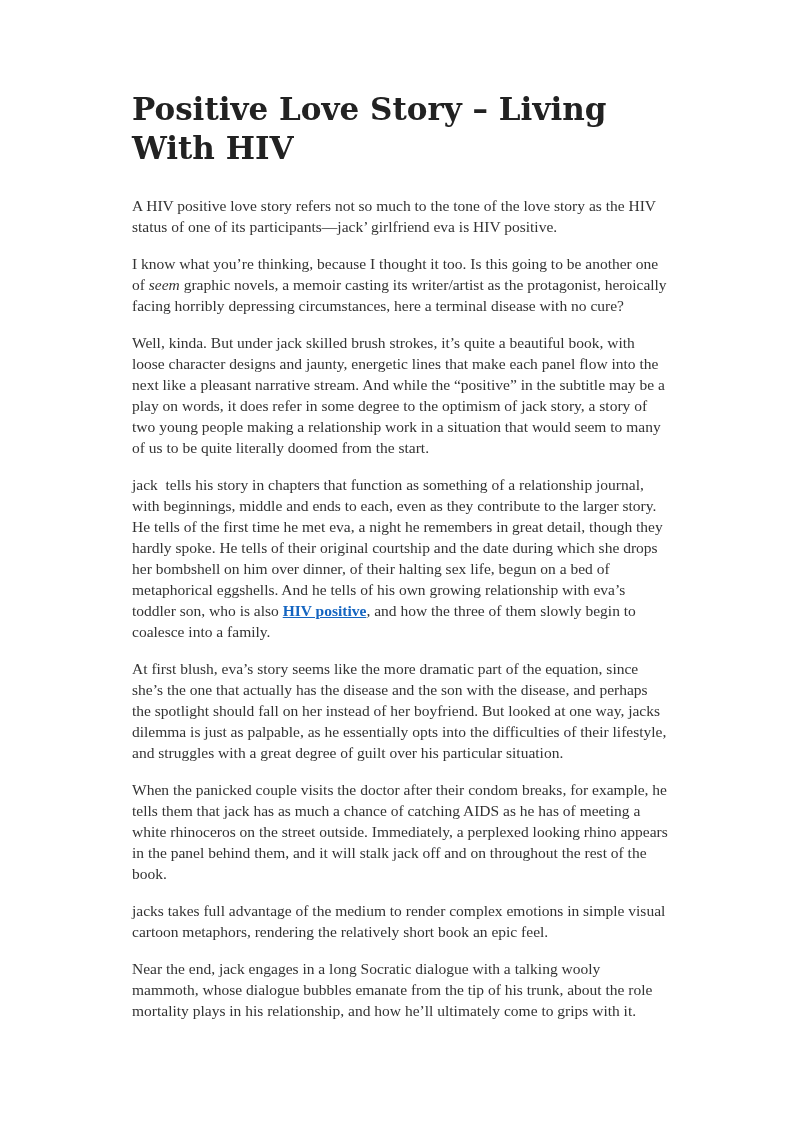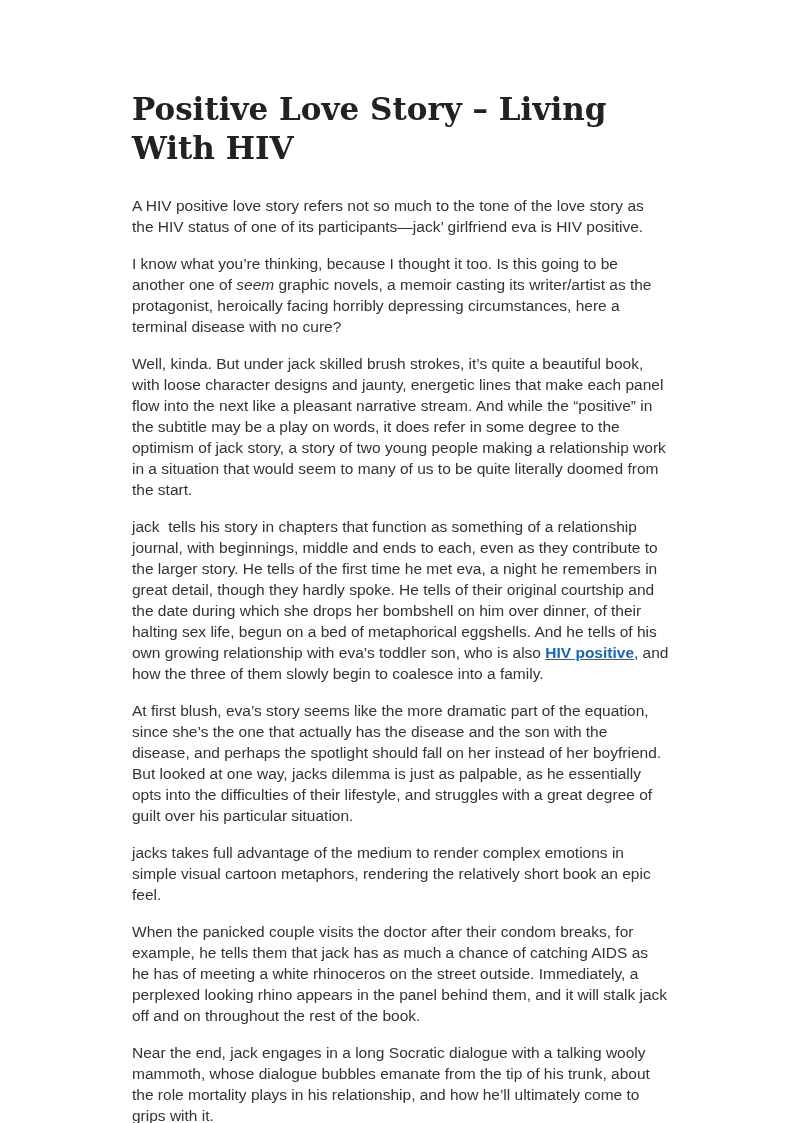--- a/index.html
+++ b/index.html
@@ -26,21 +26,21 @@
   .article-title {
     margin: 0 0 27px 0;
     font-family: "DejaVu Serif", "Liberation Serif", serif;
     font-weight: bold;
     font-size: 31px;
     line-height: 1.25;
     color: var(--title);
   }
   .article-body p {
     margin: 16px 0;
-    font-family: Liberation Sans, sans-serif;
+    font-family: Liberation Serif, serif;
     font-size: 15.5px;
     line-height: 21px;
     color: var(--text);
   }
   .article-body p em {
     font-style: italic;
   }
   .inline-link {
     color: var(--link);
     font-weight: bold;
@@ -53,17 +53,17 @@
 
 <div class="page">
   <h1 class="article-title">Positive Love Story – Living With HIV</h1>
 
   <div class="article-body">
     <p>A HIV positive love story refers not so much to the tone of the love story as the HIV status of one of its participants—jack’ girlfriend eva is HIV positive.</p>
     <p>I know what you’re thinking, because I thought it too. Is this going to be another one of <em>seem</em> graphic novels, a memoir casting its writer/artist as the protagonist, heroically facing horribly depressing circumstances, here a terminal disease with no cure?</p>
     <p>Well, kinda. But under jack skilled brush strokes, it’s quite a beautiful book, with loose character designs and jaunty, energetic lines that make each panel flow into the next like a pleasant narrative stream. And while the “positive” in the subtitle may be a play on words, it does refer in some degree to the optimism of jack story, a story of two young people making a relationship work in a situation that would seem to many of us to be quite literally doomed from the start.</p>
     <p>jack&nbsp; tells his story in chapters that function as something of a relationship journal, with beginnings, middle and ends to each, even as they contribute to the larger story. He tells of the first time he met eva, a night he remembers in great detail, though they hardly spoke. He tells of their original courtship and the date during which she drops her bombshell on him over dinner, of their halting sex life, begun on a bed of metaphorical eggshells. And he tells of his own growing relationship with eva’s toddler son, who is also <a class="inline-link" href="#">HIV positive</a>, and how the three of them slowly begin to coalesce into a family.</p>
     <p>At first blush, eva’s story seems like the more dramatic part of the equation, since she’s the one that actually has the disease and the son with the disease, and perhaps the spotlight should fall on her instead of her boyfriend. But looked at one way, jacks dilemma is just as palpable, as he essentially opts into the difficulties of their lifestyle, and struggles with a great degree of guilt over his particular situation.</p>
+    <p>When the panicked couple visits the doctor after their condom breaks, for example, he tells them that jack has as much a chance of catching AIDS as he has of meeting a white rhinoceros on the street outside. Immediately, a perplexed looking rhino appears in the panel behind them, and it will stalk jack off and on throughout the rest of the book.</p>
     <p>jacks takes full advantage of the medium to render complex emotions in simple visual cartoon metaphors, rendering the relatively short book an epic feel.</p>
-    <p>When the panicked couple visits the doctor after their condom breaks, for example, he tells them that jack has as much a chance of catching AIDS as he has of meeting a white rhinoceros on the street outside. Immediately, a perplexed looking rhino appears in the panel behind them, and it will stalk jack off and on throughout the rest of the book.</p>
     <p>Near the end, jack engages in a long Socratic dialogue with a talking wooly mammoth, whose dialogue bubbles emanate from the tip of his trunk, about the role mortality plays in his relationship, and how he’ll ultimately come to grips with it.</p>
   </div>
 </div>
 
 </body></html>

